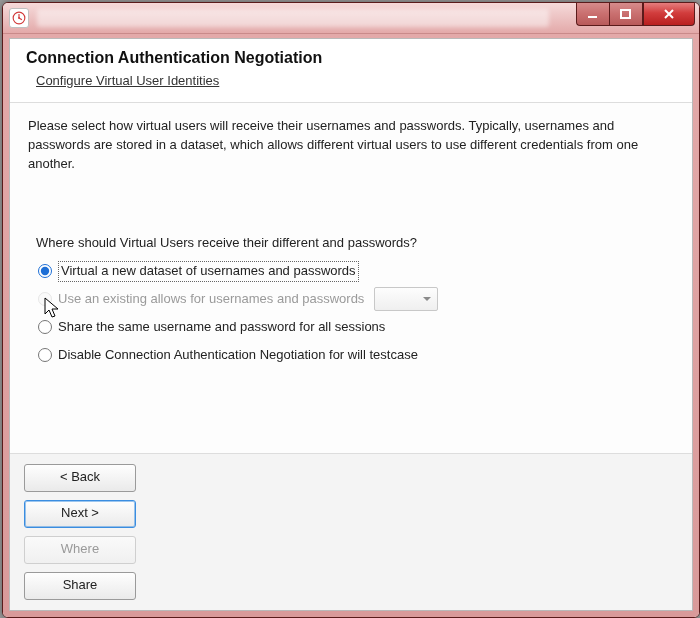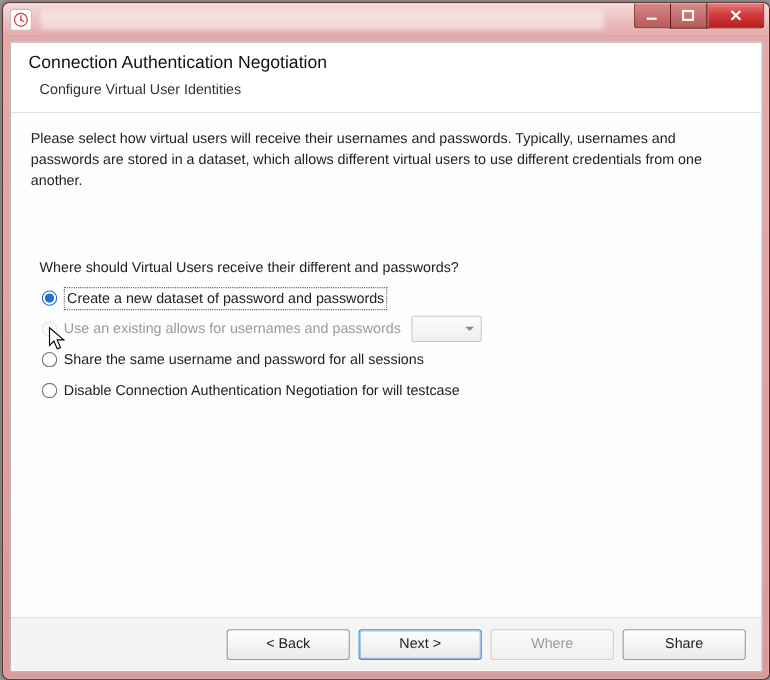--- a/index.html
+++ b/index.html
@@ -96,28 +96,29 @@
 
   
   .wizard-head {
     background: #fff;
     padding: 10px 16px 14px 16px;
     border-bottom: 1px solid #ddd;
   }
   .wizard-head h1 {
     margin: 0 0 6px 0;
     font-size: 16px;
-    font-weight: normal;
+    font-weight: bold;
     color: #111;
   }
   .wizard-head .sub {
     margin: 0;
     padding-left: 10px;
     font-size: 13px;
     color: #333;
+    text-decoration: underline;
   }
 
   
   .wizard-body {
     flex: 1;
     background: #fdfdfd;
     padding: 14px 18px;
     font-size: 13px;
     color: #222;
     line-height: 1.45;
@@ -173,20 +174,21 @@
   }
 
   
   .btn-bar {
     border-top: 1px solid #ddd;
     background: #f4f4f4;
     padding: 10px 14px;
     display: flex;
     justify-content: flex-end;
     gap: 8px;
+    flex-direction: column;
   }
   .btn {
     width: 110px;
     height: 26px;
     border: 1px solid #9a9a9a;
     border-radius: 3px;
     background: linear-gradient(to bottom,#fefefe,#eaeaea);
     font-size: 13px;
     color: #222;
     text-align: center;
@@ -247,21 +249,21 @@
       </div>
 
       <div class="wizard-body">
         <p class="intro">Please select how virtual users will receive their usernames and passwords. Typically, usernames and passwords are stored in a dataset, which allows different virtual users to use different credentials from one another.</p>
 
         <p class="question">Where should Virtual Users receive their different and passwords?</p>
 
         <div class="opts">
           <div class="opt selected">
             <input type="radio" name="src" checked="" style="">
-            <label>Create a new dataset of password and passwords</label>
+            <label>Virtual a new dataset of usernames and passwords</label>
           </div>
           <div class="opt disabled">
             <input type="radio" name="src" disabled="" style="">
             <label>Use an existing allows for usernames and passwords</label>
             <div class="dataset-select"></div>
           </div>
           <div class="opt">
             <input type="radio" name="src" style="">
             <label>Share the same username and password for all sessions</label>
           </div>

